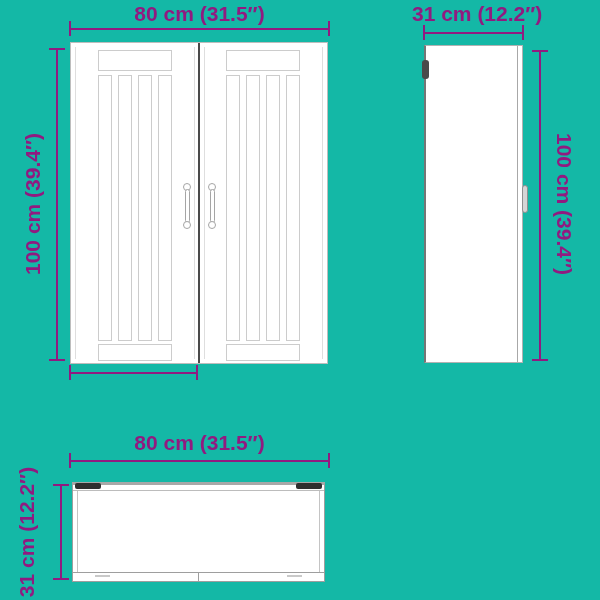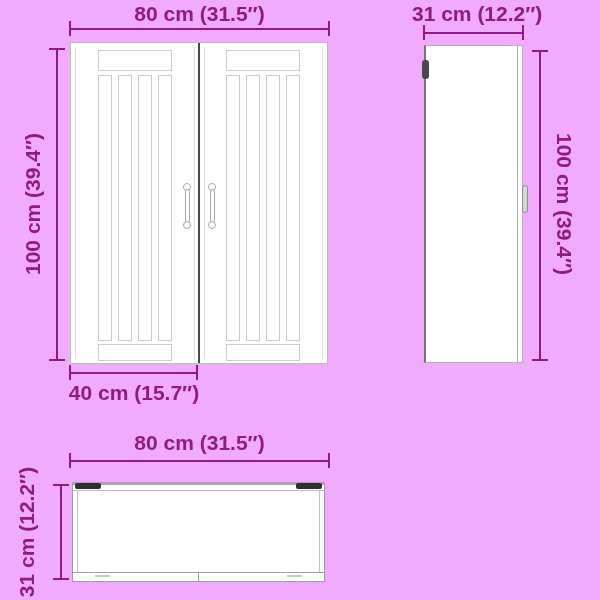--- a/index.html
+++ b/index.html
@@ -1,17 +1,17 @@
 <!DOCTYPE html>
 <html style="--dim: #911a80;"><head>
 <meta charset="utf-8">
 <style>
   html,body{margin:0;padding:0;background:#fff;}
   #canvas{
-    position:relative;width:600px;height:600px;background:#f0abfc;overflow:hidden;
+    position:relative;width:600px;height:600px;background:#14b8a6;overflow:hidden;
     font-family:"Liberation Sans",sans-serif;
   }
   .dim-label{
     position:absolute;color:var(--dim,#911a80);
     font-weight:700;font-size:21px;line-height:24px;
     text-align:center;white-space:nowrap;
   }
   .dim-label.rot-ccw{transform:translate(-50%,-50%) rotate(-90deg);}
   .dim-label.rot-cw{transform:translate(-50%,-50%) rotate(90deg);}
   .dim-line-h{position:absolute;height:2px;background:var(--dim,#911a80);}
@@ -100,21 +100,20 @@
     <div class="handle" style="left:136px;top:140px;">
       <div class="cap top"></div>
       <div class="bar"></div>
       <div class="cap bottom"></div>
     </div>
   </div>
 
   <div class="dim-line-h" style="left:70px;top:372px;width:127px;"></div>
   <div class="tick-v" style="left:69px;top:365px;"></div>
   <div class="tick-v" style="left:196px;top:365px;"></div>
-  <div class="dim-label" style="left:44px;top:381px;width:180px;">40 cm (15.7″)</div>
 
   <div class="dim-label" style="left:412px;top:2px;width:124px;">31 cm (12.2″)</div>
   <div class="dim-line-h" style="left:424px;top:32px;width:99px;"></div>
   <div class="tick-v" style="left:423px;top:25px;"></div>
   <div class="tick-v" style="left:522px;top:25px;"></div>
 
   <div class="cab-side">
     <div class="bracket"></div>
     <div class="side-door-line"></div>
     <div class="side-handle"></div>

